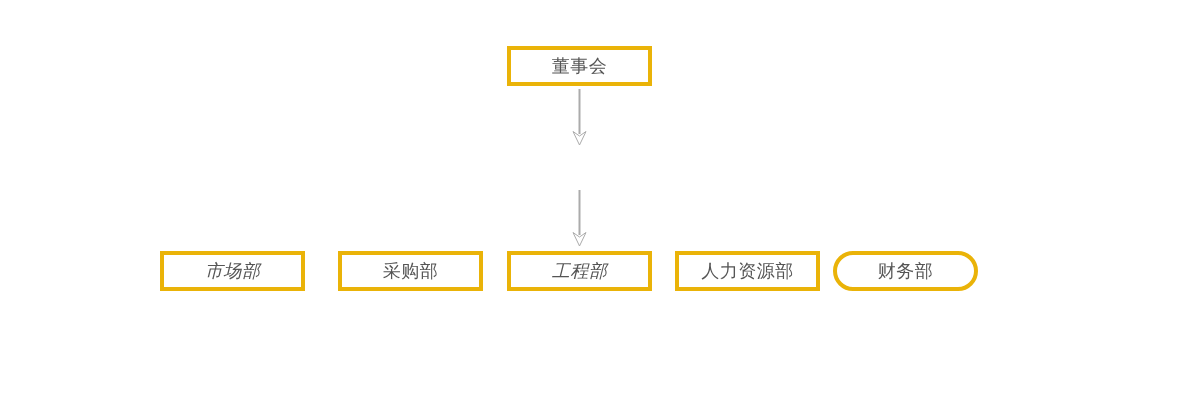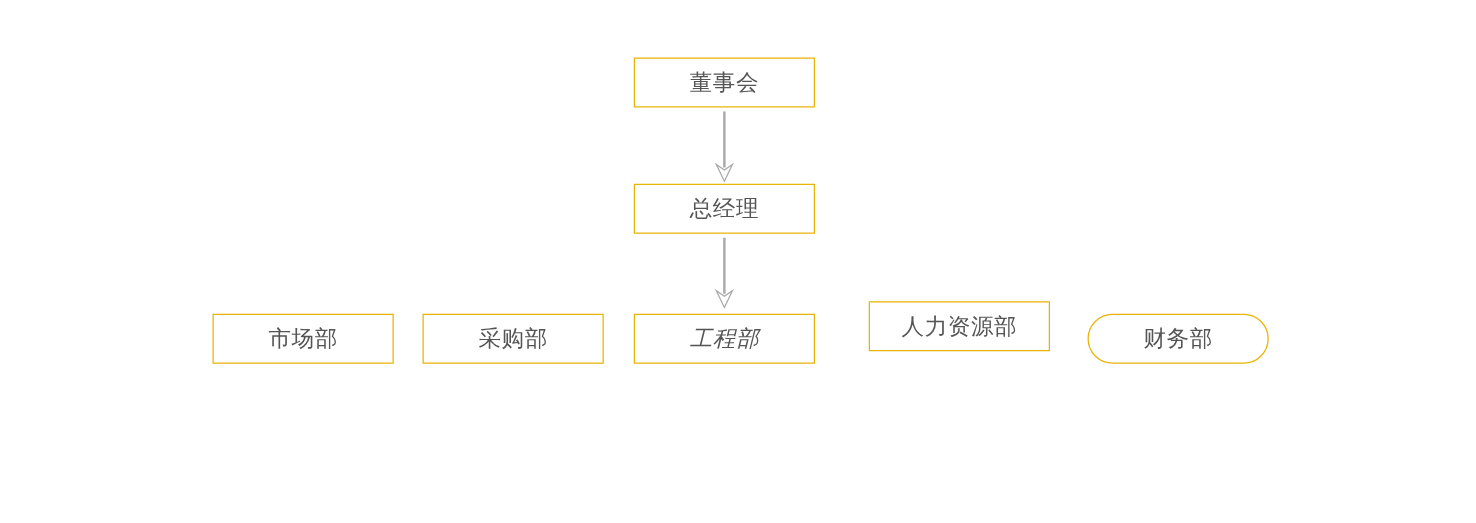--- a/index.html
+++ b/index.html
@@ -13,37 +13,37 @@
     width: 1181px;
     height: 418px;
     background: #ffffff;
     overflow: hidden;
   }
   .node {
     position: absolute;
     width: 145px;
     height: 40px;
     box-sizing: border-box;
-    border: 1px solid #eab308;
+    border: 4px solid #eab308;
     background: #ffffff;
     display: flex;
     align-items: center;
     justify-content: center;
     font-size: 18px;
     color: #555555;
     white-space: nowrap;
     letter-spacing: 0.5px;
   }
   .n-board  { left: 507px; top: 46px; }
   .n-gm     { left: 507px; top: 147px; }
-  .n-d1     { left: 170px; top: 251px; }
+  .n-d1     { left: 160px; top: 251px; font-style: italic; }
   .n-d2     { left: 338px; top: 251px; font-family: Liberation Serif, serif; }
   .n-d3     { left: 507px; top: 251px; font-style: italic; }
-  .n-d4     { left: 675px; top: 241px; margin-left: 20px; }
-  .n-d5     { left: 870px; top: 251px; border-radius: 20px; }
+  .n-d4     { left: 675px; top: 251px; }
+  .n-d5     { left: 833px; top: 251px; border-radius: 20px; }
   .arrow {
     position: absolute;
     width: 17px;
     height: 57px;
     left: 571px;
   }
   .arrow-1 { top: 89px; }
   .arrow-2 { top: 190px; }
 </style>
 </head>
@@ -51,21 +51,20 @@
 
 <div class="canvas">
 
   <div class="node n-board">董事会</div>
 
   <svg class="arrow arrow-1" viewBox="0 0 17 57">
     <line x1="8.5" y1="0" x2="8.5" y2="45" stroke-width="2" stroke="#ababab"></line>
     <path d="M8.5 56 L2 42.5 L8.5 47 L15 42.5 Z" fill="#ffffff" stroke-width="1" stroke="#ababab"></path>
   </svg>
 
-  <div class="node n-gm">总经理</div>
 
   <svg class="arrow arrow-2" viewBox="0 0 17 57">
     <line x1="8.5" y1="0" x2="8.5" y2="45" stroke-width="2" stroke="#ababab"></line>
     <path d="M8.5 56 L2 42.5 L8.5 47 L15 42.5 Z" fill="#ffffff" stroke-width="1" stroke="#ababab"></path>
   </svg>
 
   <div class="node n-d1">市场部</div>
 
   <div class="node n-d2">采购部</div>
 

